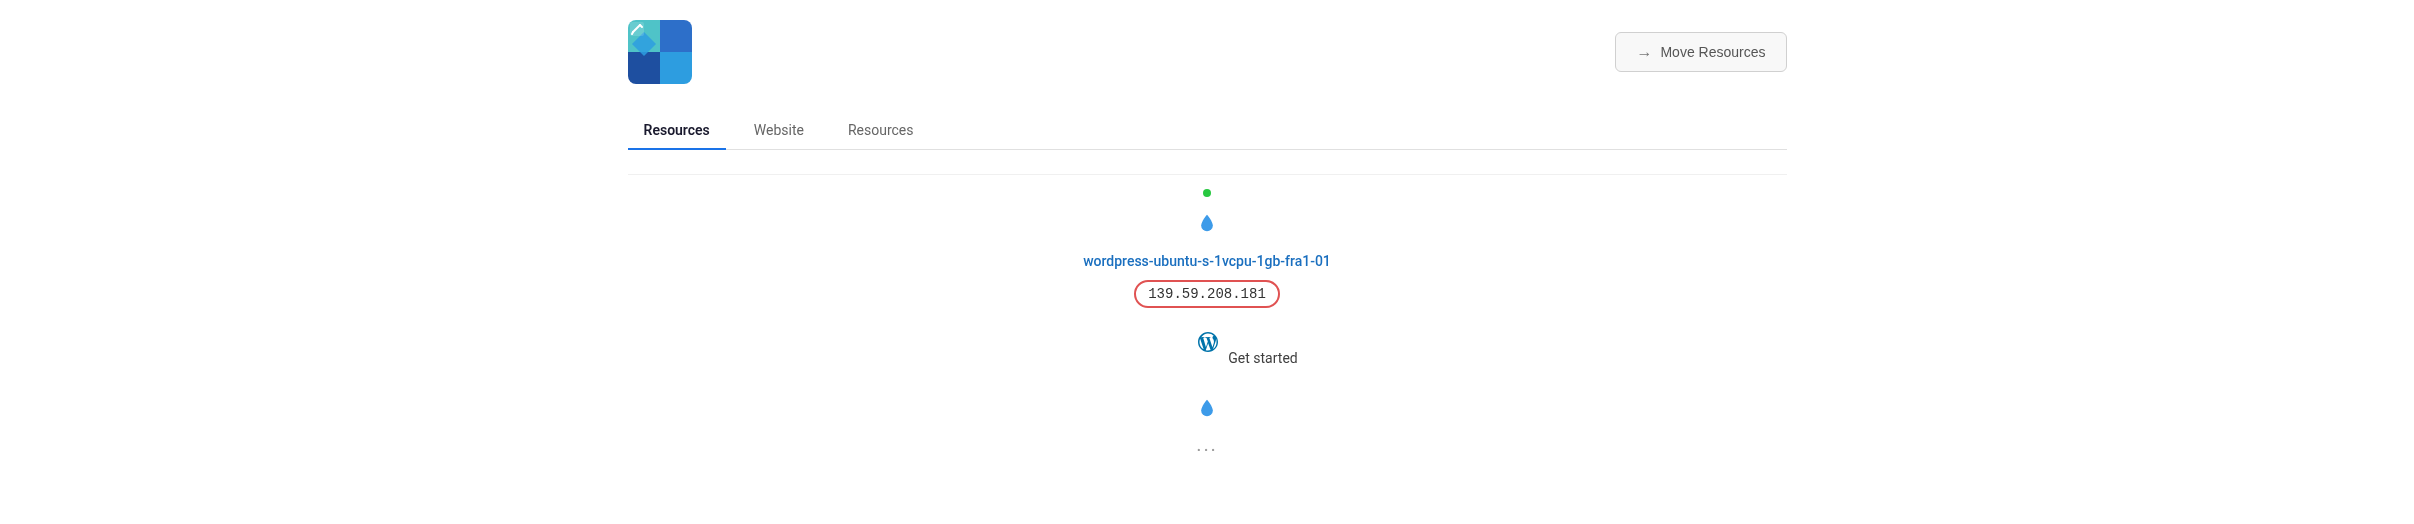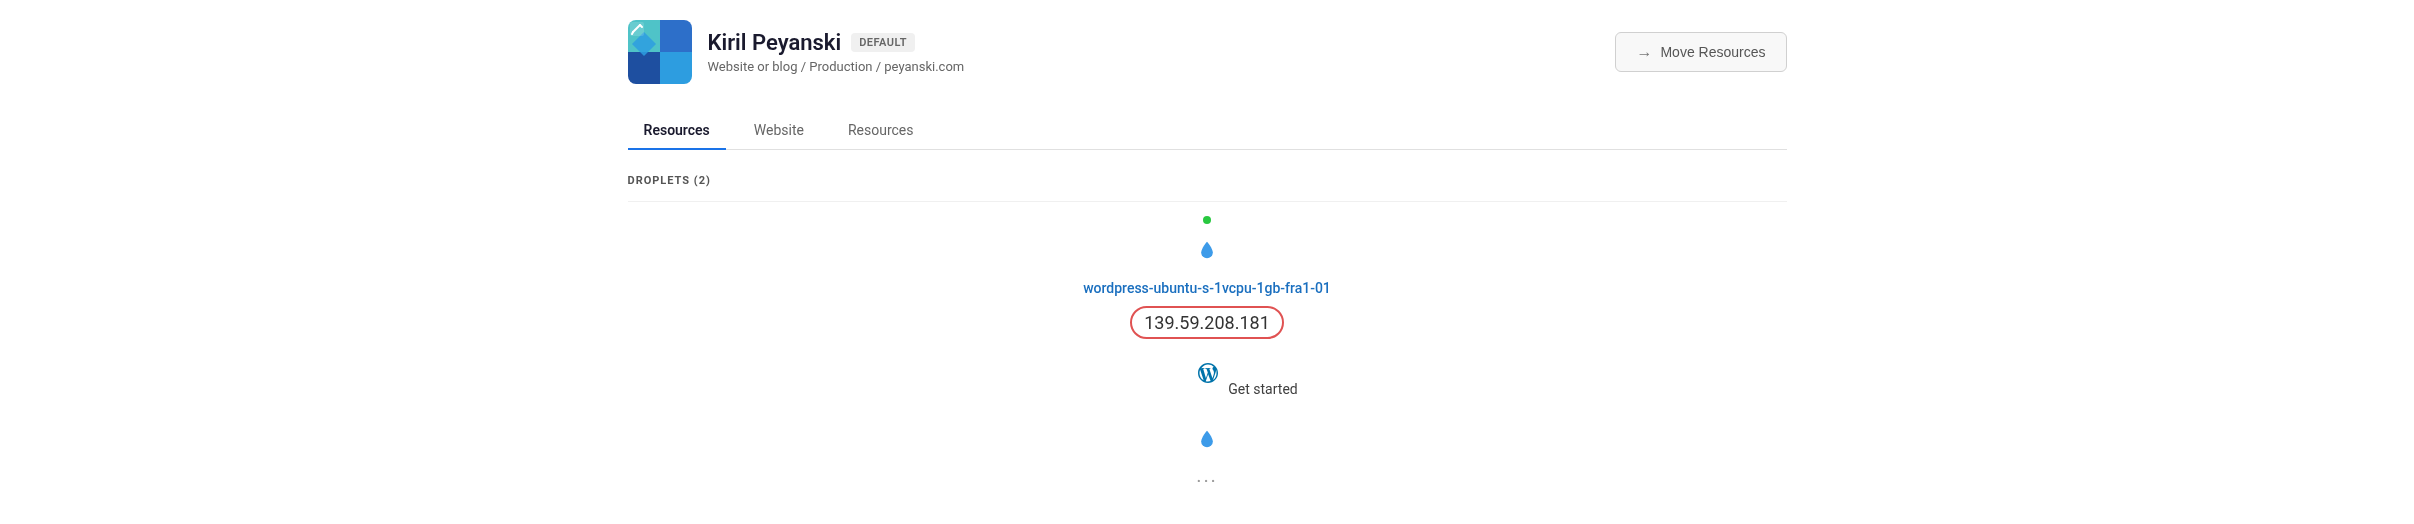--- a/index.html
+++ b/index.html
@@ -163,26 +163,27 @@
       text-decoration: none;
       cursor: pointer;
     }
 
     .ip-address-container {
       position: relative;
       display: inline-block;
     }
 
     .ip-address {
-      font-size: 18px;
+      font-size: 14px;
       color: #333;
       padding: 4px 12px;
       border-radius: 50px;
       border: 2px solid #e05252;
       position: relative;
+      font-family: Liberation Mono, monospace;
     }
 
     .get-started-area {
       display: flex;
       align-items: center;
       gap: 8px;
       color: #555;
       font-size: 14px;
       cursor: pointer;
       margin-left: 80px;
@@ -240,48 +241,40 @@
 
           <polygon points="16,12 28,24 16,36 4,24" fill="#2d9de0" opacity="0.85"></polygon>
 
           <rect x="2" y="2" width="14" height="14" rx="2" fill="rgba(255,255,255,0.15)"></rect>
           <line x1="5" y1="12" x2="12" y2="5" stroke="white" stroke-width="2" stroke-linecap="round"></line>
           <line x1="12" y1="5" x2="14" y2="7" stroke="white" stroke-width="2" stroke-linecap="round"></line>
           <line x1="5" y1="12" x2="4" y2="14" stroke="white" stroke-width="2" stroke-linecap="round"></line>
         </svg>
       </div>
 
-      <div class="header-info">
-        <div class="header-title-row">
-          <span class="project-name">Kiril Peyanski</span>
-          <span class="default-badge">DEFAULT</span>
-        </div>
-        <div class="project-subtitle">Website or blog / Production / peyanski.com</div>
-      </div>
     </div>
 
     <button class="move-resources-btn">
       <span class="arrow-icon">→</span>
       <span>Move Resources</span>
     </button>
   </div>
 
   <div class="tabs">
     <div class="tab active">
       <span>Resources</span>
     </div>
     <div class="tab">
       <span>Website</span>
     </div>
     <div class="tab">
       <span>Resources</span>
     </div>
   </div>
 
-  <div class="section-header">DROPLETS (2)</div>
 
   <div class="droplet-row">
     <div class="status-dot"></div>
 
     <div class="droplet-icon">
       <svg width="20" height="20" viewBox="0 0 24 24" fill="#3d9be9">
         <path d="M12 2C12 2 5 10 5 15a7 7 0 0014 0c0-5-7-13-7-13z"></path>
       </svg>
     </div>
 

